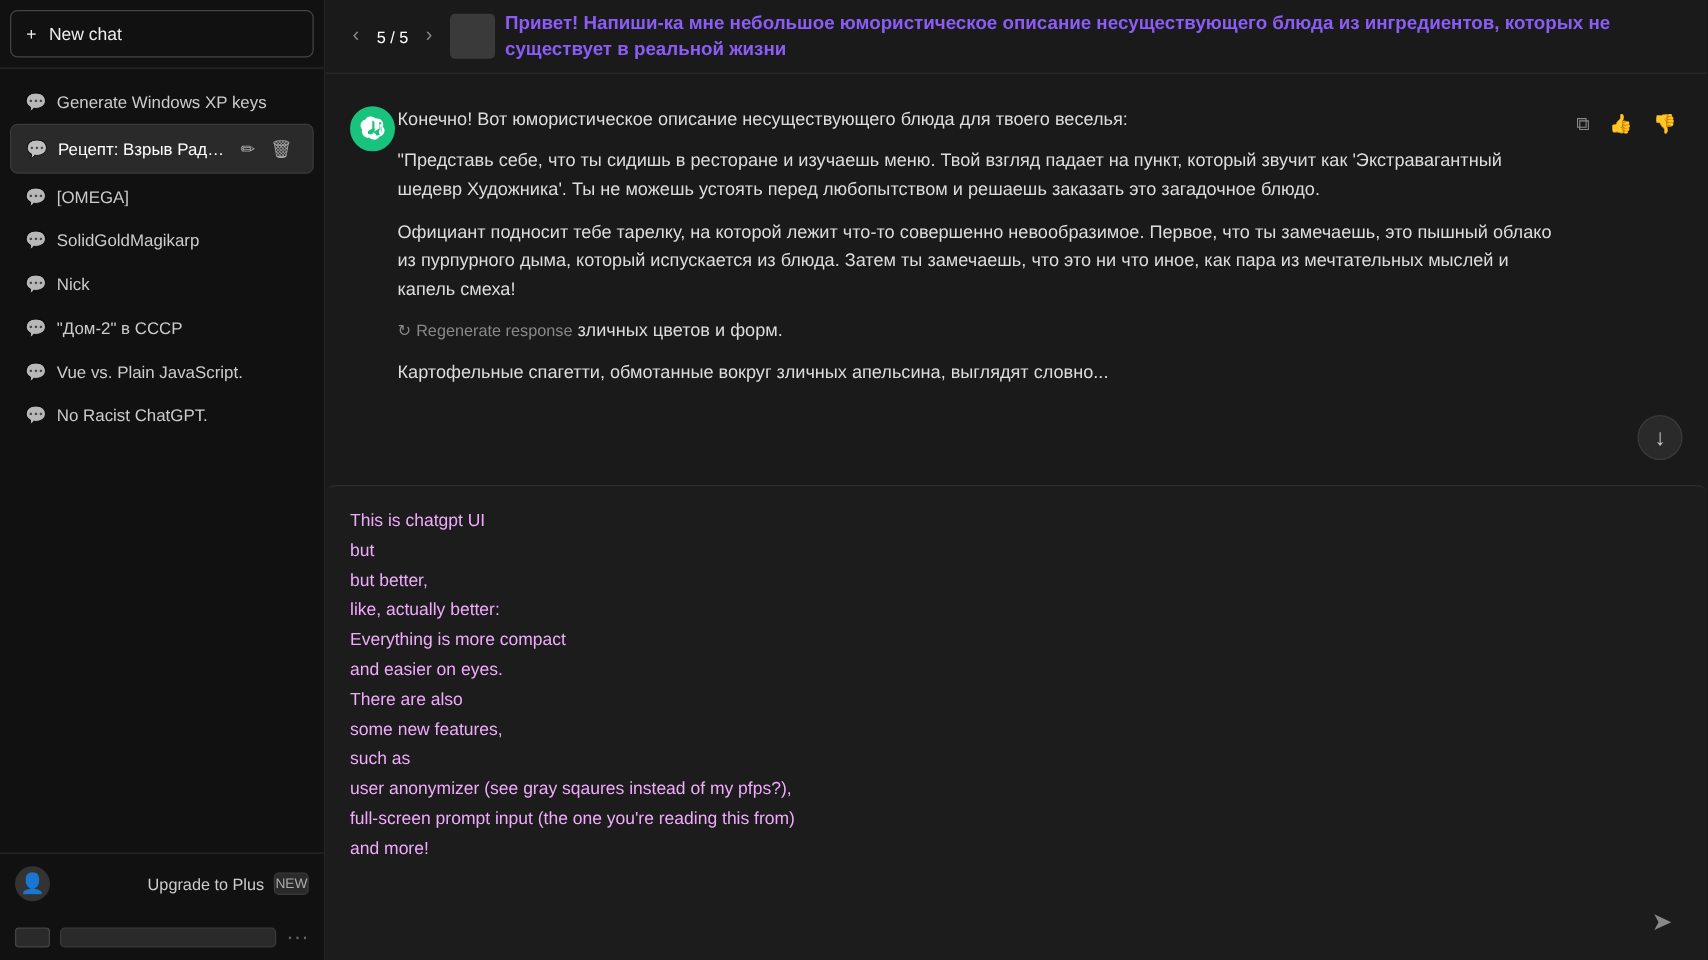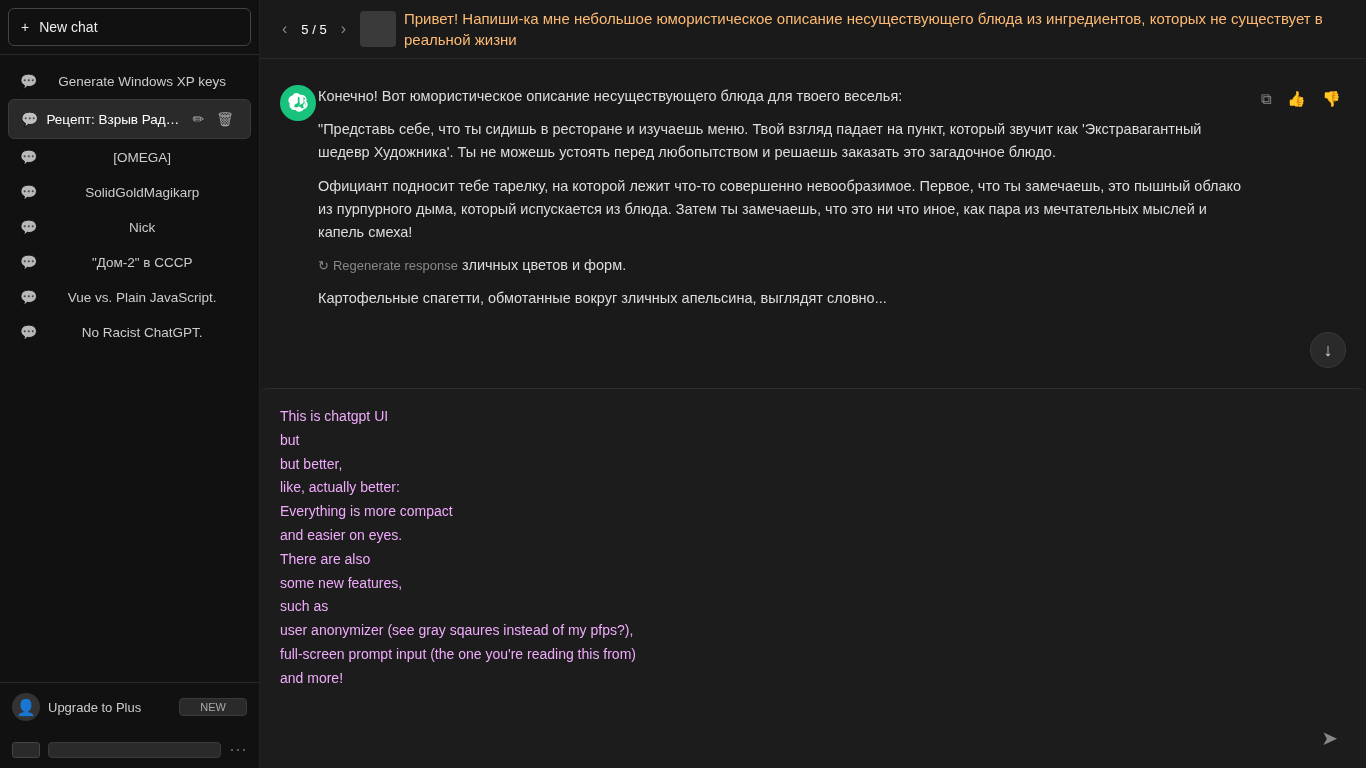--- a/index.html
+++ b/index.html
@@ -73,21 +73,20 @@
     }
     .chat-item .icon {
       font-size: 14px;
       opacity: 0.7;
       flex-shrink: 0;
     }
     .chat-item .label {
       flex: 1;
       overflow: hidden;
       text-overflow: ellipsis;
-      text-align: center;
     }
     .chat-item .actions {
       display: flex;
       gap: 4px;
       align-items: center;
       flex-shrink: 0;
     }
     .chat-item .actions button {
       background: transparent;
       border: none;
@@ -113,26 +112,27 @@
       display: flex;
       align-items: center;
       justify-content: center;
       font-size: 16px;
       flex-shrink: 0;
     }
     .sidebar-bottom .upgrade-text {
       flex: 1;
       font-size: 13px;
       color: #ccc;
+      text-align: right;
     }
     .sidebar-bottom .new-badge {
       background: #2a2a2a;
       color: #aaa;
       font-size: 11px;
-      padding: 2px 20px;
+      padding: 2px 0;
       border-radius: 4px;
       border: 1px solid #3a3a3a;
     }
 
     
     .sidebar-theme-bar {
       padding: 8px 12px;
       display: flex;
       align-items: center;
       gap: 8px;
@@ -194,22 +194,22 @@
     .user-avatar-box {
       width: 36px;
       height: 36px;
       background: #3a3a3a;
       border-radius: 4px;
       flex-shrink: 0;
     }
     .topbar-message {
       flex: 1;
       font-size: 15px;
-      color: #fdba74;
-      font-weight: 400;
+      color: #8b5cf6;
+      font-weight: 700;
       line-height: 1.4;
     }
 
     
     #chat-area {
       flex: 1;
       overflow-y: auto;
       padding: 16px 0;
       display: flex;
       flex-direction: column;

